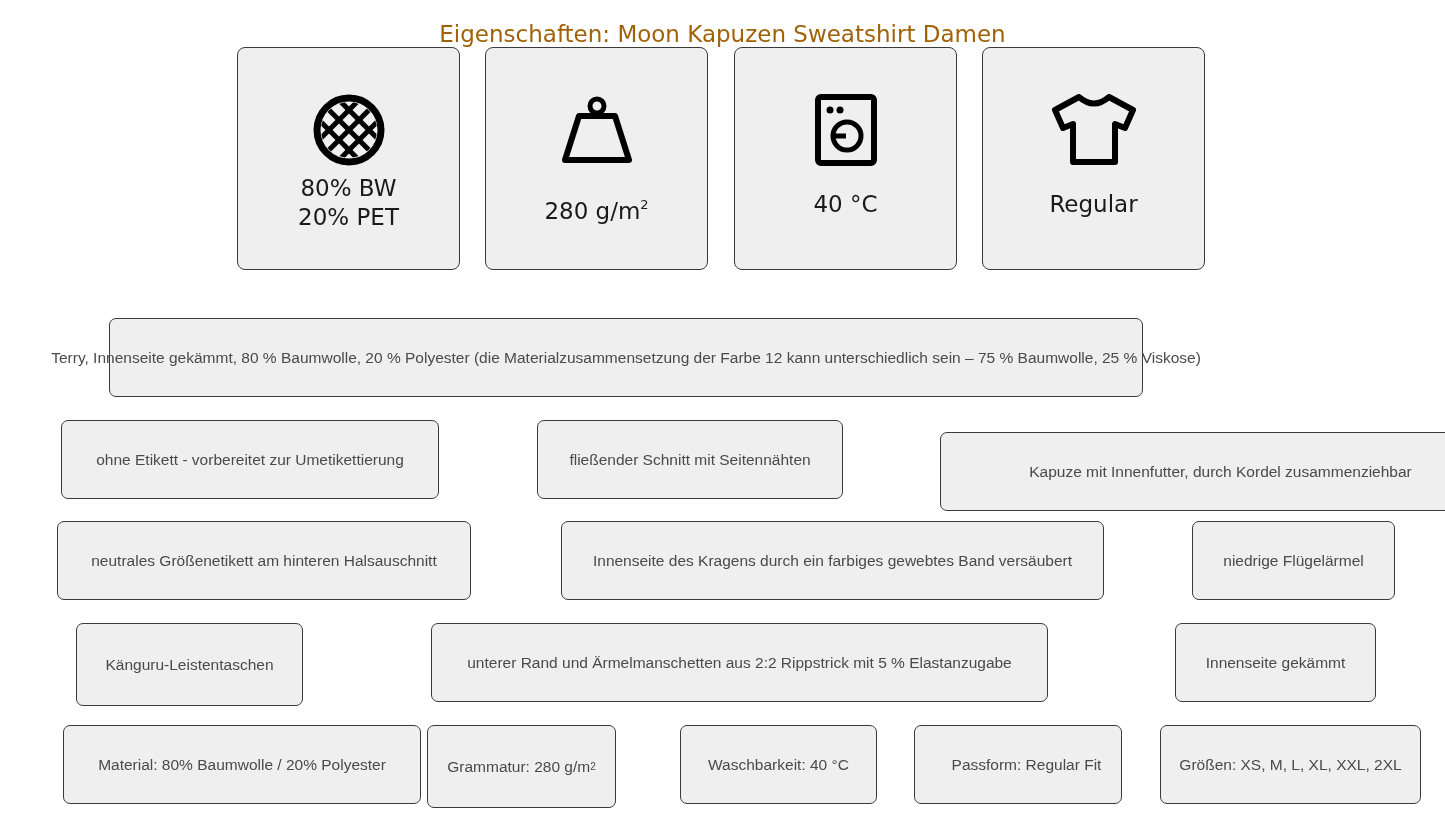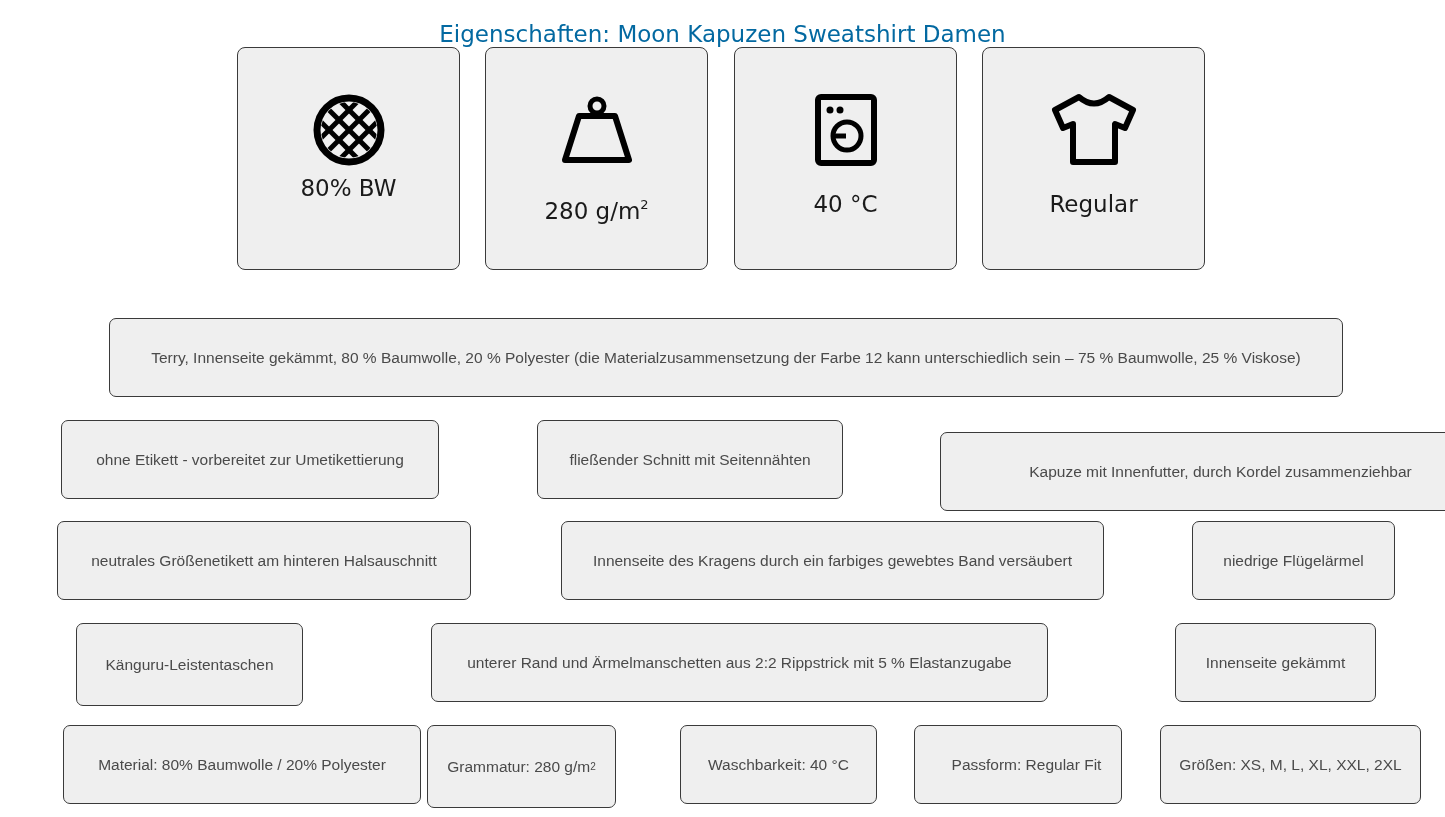--- a/index.html
+++ b/index.html
@@ -1,19 +1,19 @@
 <!DOCTYPE html>
 <html><head>
   <meta charset="utf-8">
   <style>
     html, body { margin: 0; padding: 0; background: #ffffff; }
     body { width: 1445px; height: 817px; position: relative; overflow: hidden; font-family: "DejaVu Sans", sans-serif; }
     .title {
       position: absolute; left: 0; top: 6px; width: 1445px; text-align: center;
-      color: #0369a1; font-size: 23px; font-weight: normal; letter-spacing: 0px;
+      color: #a16207; font-size: 23px; font-weight: normal; letter-spacing: 0px;
       font-family: "DejaVu Sans", sans-serif;
     }
     .icard {
       position: absolute; top: 47px; width: 223px; height: 223px;
       background: #efefef; border: 1.5px solid #3a3a3a; border-radius: 8px; box-sizing: border-box;
     }
     .icard .ico { position: absolute; left: 50%; transform: translateX(-50%); top: 44px; width: 76px; height: 76px; }
     .icard .ico svg { width: 76px; height: 76px; display: block; }
     .icard .lbl {
       position: absolute; left: 0; width: 100%; text-align: center; color: #1a1a1a;
@@ -45,20 +45,21 @@
         <line x1="10" y1="30" x2="46" y2="66"></line>
         <line x1="10" y1="10" x2="66" y2="66"></line>
         <line x1="30" y1="10" x2="66" y2="46"></line>
         <line x1="66" y1="30" x2="30" y2="66"></line>
         <line x1="66" y1="10" x2="10" y2="66"></line>
         <line x1="46" y1="10" x2="10" y2="46"></line>
       </g>
     </svg>
   </div>
   <div class="lbl" style="top:126px;">80% BW</div>
+  <div class="lbl" style="top:155px;">20% PET</div>
 </div>
 
 <div class="icard" style="left:485px;">
   <div class="ico">
     <svg viewBox="0 0 76 76">
       <circle cx="38" cy="14" r="7" fill="none" stroke="#000" stroke-width="5"></circle>
       <path d="M20 24 H56 L70 68 H6 Z" fill="none" stroke="#000" stroke-width="6" stroke-linejoin="round"></path>
     </svg>
   </div>
   <div class="lbl" style="top:142px;"><span>280 g/m</span><sup>2</sup></div>
@@ -79,21 +80,21 @@
 
 <div class="icard" style="left:982px;">
   <div class="ico">
     <svg viewBox="0 0 90 76" style="width:92px;margin-left:-8px;">
       <path d="M30 5 Q45 18 60 5 L84 18 L76 36 L66 32 L66 70 L24 70 L24 32 L14 36 L6 18 Z" fill="none" stroke="#000" stroke-width="6" stroke-linejoin="round"></path>
     </svg>
   </div>
   <div class="lbl" style="top:142px;">Regular</div>
 </div>
 
-<div class="chip" style="left:109px;top:318px;width:1234px;height:79px;">Terry, Innenseite gekämmt, 80 % Baumwolle, 20 % Polyester (die Materialzusammensetzung der Farbe 12 kann unterschiedlich sein – 75 % Baumwolle, 25 % Viskose)</div>
+<div class="chip" style="left:109px;top:318px;width:1034px;height:79px;">Terry, Innenseite gekämmt, 80 % Baumwolle, 20 % Polyester (die Materialzusammensetzung der Farbe 12 kann unterschiedlich sein – 75 % Baumwolle, 25 % Viskose)</div>
 
 <div class="chip" style="left:61px;top:420px;width:378px;height:79px;">ohne Etikett - vorbereitet zur Umetikettierung</div>
 <div class="chip" style="left:537px;top:420px;width:306px;height:79px;">fließender Schnitt mit Seitennähten</div>
 <div class="chip" style="left:940px;top:432px;width:521px;height:79px;padding-left:40px;">Kapuze mit Innenfutter, durch Kordel zusammenziehbar</div>
 
 <div class="chip" style="left:57px;top:521px;width:414px;height:79px;">neutrales Größenetikett am hinteren Halsauschnitt</div>
 <div class="chip" style="left:561px;top:521px;width:543px;height:79px;">Innenseite des Kragens durch ein farbiges gewebtes Band versäubert</div>
 <div class="chip" style="left:1192px;top:521px;width:203px;height:79px;">niedrige Flügelärmel</div>
 
 <div class="chip" style="left:76px;top:623px;width:227px;height:83px;">Känguru-Leistentaschen</div>

